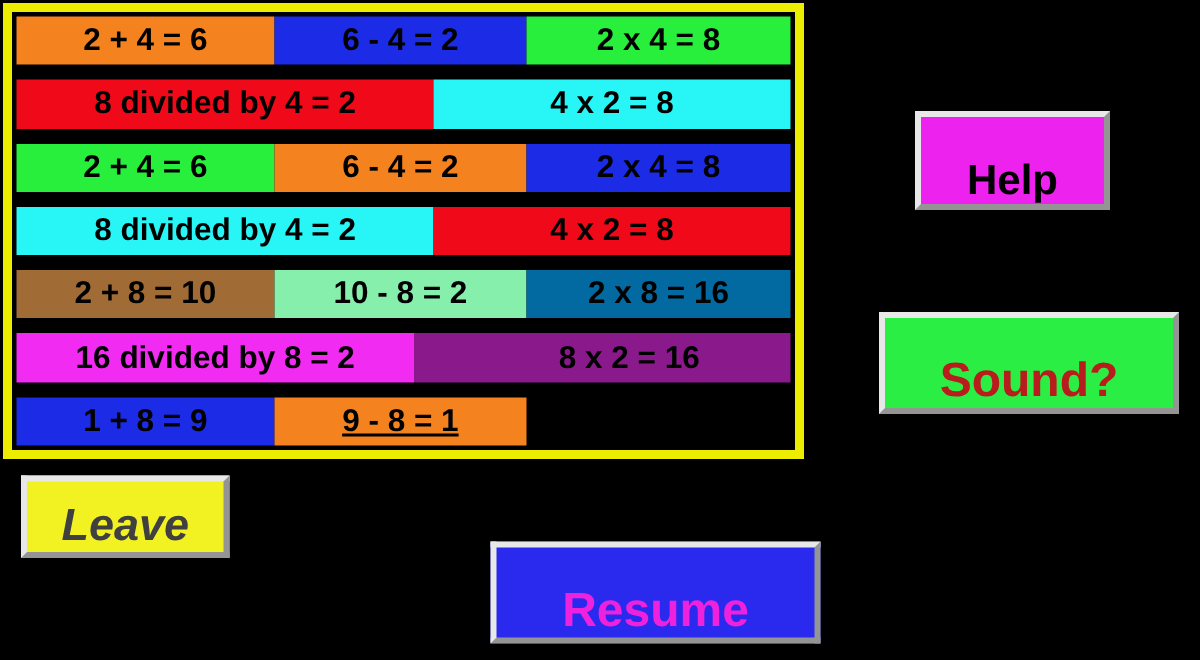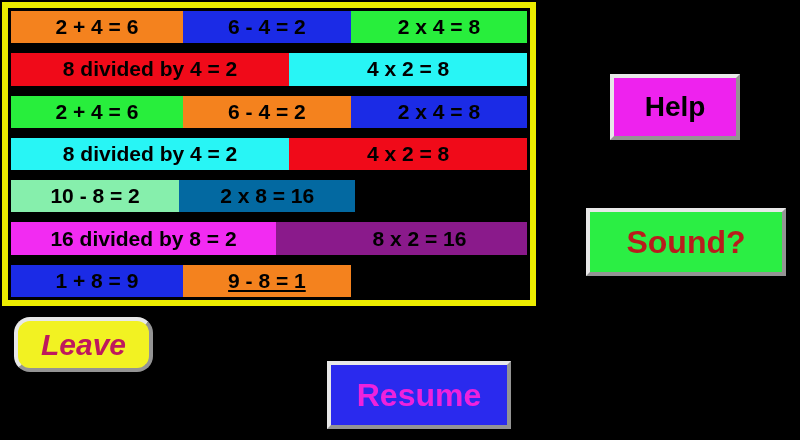--- a/index.html
+++ b/index.html
@@ -42,30 +42,30 @@
     white-space: nowrap;
     overflow: hidden;
   }
 
   
   .btn {
     position: absolute;
     box-sizing: border-box;
     border: 4px outset #E8E8E8;
     display: flex;
-    align-items: center;
+    align-items: flex-end;
     justify-content: center;
     color: #000000;
     font-weight: bold;
     cursor: pointer;
   }
   #help-button   { left: 610px; top: 74px;  width: 130px; height: 66px; font-size: 28px; }
   #sound-button  { left: 586px; top: 208px; width: 200px; height: 68px; font-size: 32px; }
   #leave-button  { left: 14px;  top: 317px; width: 139px; height: 55px; font-size: 30px; font-style: italic; }
-  #resume-button { left: 327px; top: 361px; width: 184px; height: 68px; font-size: 32px; }
+  #resume-button { left: 327px; top: 361px; width: 220px; height: 68px; font-size: 32px; }
 </style>
 </head>
 <body>
 
 <div id="screen">
 
   <div id="board" style="border-color: rgb(237, 237, 0);">
       <div class="eq-row">
         <div class="eq-cell" style="background: rgb(244, 130, 30); width: 33.3%;">2 + 4 = 6</div>
         <div class="eq-cell" style="background: rgb(27, 43, 230); width: 32.6%;">6 - 4 = 2</div>
@@ -78,20 +78,21 @@
       <div class="eq-row">
         <div class="eq-cell" style="background: rgb(40, 238, 60); width: 33.3%;">2 + 4 = 6</div>
         <div class="eq-cell" style="background: rgb(244, 130, 30); width: 32.6%;">6 - 4 = 2</div>
         <div class="eq-cell" style="background: rgb(27, 43, 230); width: 34.1%;">2 x 4 = 8</div>
       </div>
       <div class="eq-row">
         <div class="eq-cell" style="background: rgb(40, 245, 245); width: 53.9%;">8 divided by 4 = 2</div>
         <div class="eq-cell" style="background: rgb(240, 10, 25); width: 46.1%;">4 x 2 = 8</div>
       </div>
       <div class="eq-row">
+        <div class="eq-cell" style="background: rgb(160, 107, 53); width: 33.3%;">2 + 8 = 10</div>
         <div class="eq-cell" style="background: #86efac; width: 32.6%;">10 - 8 = 2</div>
         <div class="eq-cell" style="background: #0369a1; width: 34.1%;">2 x 8 = 16</div>
       </div>
       <div class="eq-row">
         <div class="eq-cell" style="background: rgb(242, 43, 242); width: 55.2%;">16 divided by 8 = 2</div>
         <div class="eq-cell" style="background: rgb(138, 26, 139); width: 44.8%; padding-left: 36px;">8 x 2 = 16</div>
       </div>
       <div class="eq-row">
         <div class="eq-cell" style="background: rgb(27, 43, 230); width: 33.3%;">1 + 8 = 9</div>
         <div class="eq-cell" style="background: rgb(244, 130, 30); width: 32.6%; text-decoration: underline;">9 - 8 = 1</div>
@@ -99,21 +100,21 @@
     </div>
 
   <div id="help-button" class="btn" style="background: rgb(238, 34, 238); color: rgb(0, 0, 0);">
     <span>Help</span>
   </div>
 
   <div id="sound-button" class="btn" style="background: rgb(43, 238, 68); color: #b91c1c;">
     <span>Sound?</span>
   </div>
 
-  <div id="leave-button" class="btn" style="background: rgb(242, 242, 34); color: #be185d; border-radius: 16px;">
+  <div id="leave-button" class="btn" style="background: rgb(242, 242, 34); color: #404040;">
     <span>Leave</span>
   </div>
 
   <div id="resume-button" class="btn" style="background: rgb(42, 42, 238); color: rgb(238, 34, 221);">
     <span>Resume</span>
   </div>
 
 </div>
 
 </body></html>

